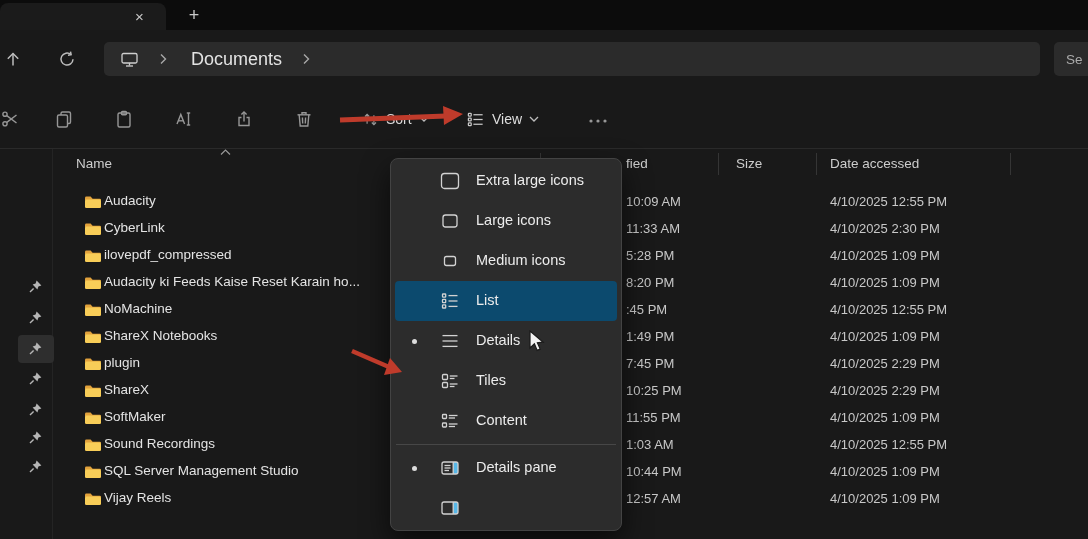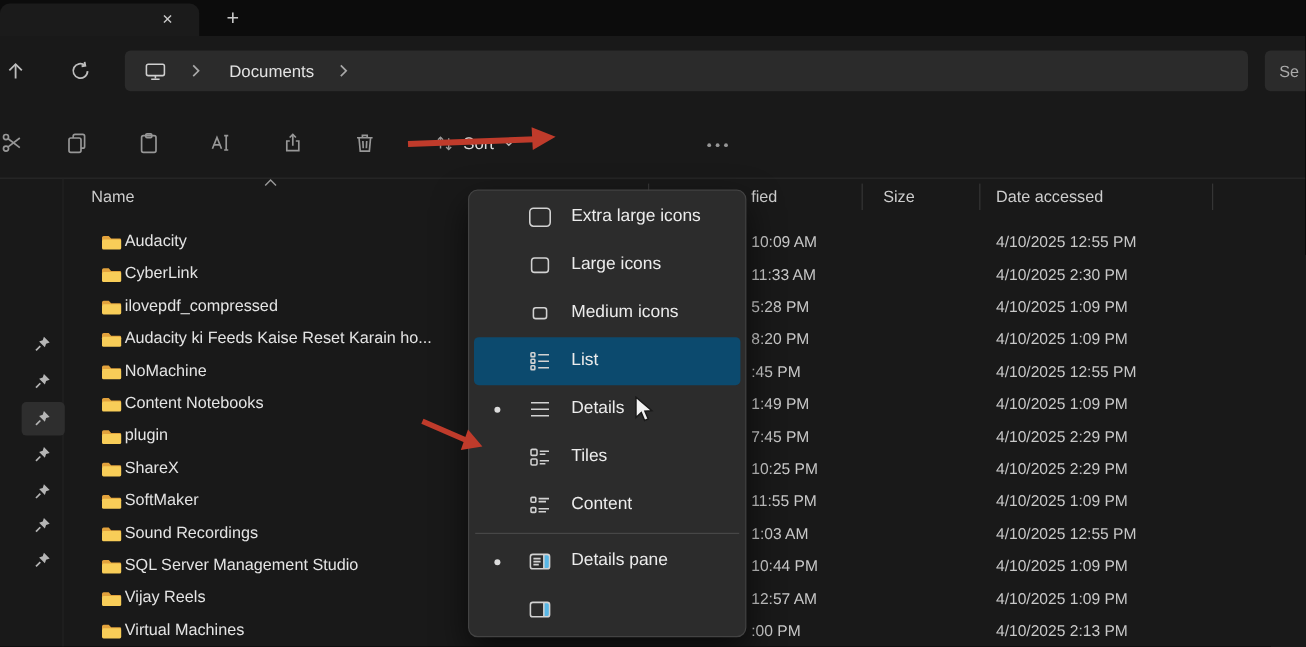--- a/index.html
+++ b/index.html
@@ -10,21 +10,21 @@
   .tabbar{position:absolute;left:0;top:0;right:0;height:30px;background:#0c0c0c;}
   .tab{position:absolute;left:0;top:3px;width:166px;height:27px;background:#1b1b1b;border-radius:8px 8px 0 0;}
   .tab-close{position:absolute;right:17px;top:4px;width:19px;height:19px;display:flex;align-items:center;justify-content:center;
              color:#c9c9c9;font-size:15px;border-radius:4px;}
   .newtab{position:absolute;left:181px;top:3px;width:26px;height:25px;display:flex;align-items:center;justify-content:center;
           color:#c9c9c9;font-size:18px;border-radius:4px;}
   
   .navbtn{position:absolute;top:44px;width:30px;height:30px;display:flex;align-items:center;justify-content:center;color:#bdbdbd;}
   .addressbar{position:absolute;left:104px;top:42px;width:936px;height:34px;background:#2b2b2b;border-radius:5px;
               display:flex;align-items:center;padding-left:16px;color:#d9d9d9;box-sizing:border-box;}
-  .crumb-text{margin-left:24px;font-size:14px;color:#e3e3e3;}
+  .crumb-text{margin-left:24px;font-size:18px;color:#e3e3e3;}
   .crumb-sep{margin-left:20px;}
   .searchbox{position:absolute;left:1054px;top:42px;width:70px;height:34px;background:#2b2b2b;border-radius:5px;
              display:flex;align-items:center;padding-left:12px;color:#ababab;font-size:13.5px;box-sizing:border-box;}
   
   .tbtn{position:absolute;top:99px;width:40px;height:40px;display:flex;align-items:center;justify-content:center;color:#979797;}
   .dropbtn{position:absolute;top:102px;height:34px;display:flex;align-items:center;color:#dedede;font-size:14px;gap:7px;}
   .hdiv{position:absolute;left:0;right:0;top:148px;height:1px;background:#2a2a2a;}
   .vrail{position:absolute;left:52px;top:149px;bottom:0;width:1px;background:#242424;}
   
   .hdr{position:absolute;top:156px;font-size:13.5px;color:#cdcdcd;white-space:nowrap;}
@@ -176,20 +176,38 @@
         </svg>
     </span>
     <span>Sort</span>
     <span style="color:#bdbdbd;">
       <svg width="10" height="6" viewBox="0 0 10 6" fill="none" stroke="currentColor" stroke-width="1.3">
           <path d="M1 1 L5 5 L9 1"></path>
         </svg>
     </span>
   </div>
 
+  <div class="dropbtn" style="left:466px;">
+    <span style="color:#c9c9c9;">
+      <svg width="19" height="19" viewBox="0 0 20 20" fill="none" stroke="currentColor" stroke-width="1.3">
+          <rect x="2.5" y="3.5" width="3" height="3" rx=".6"></rect>
+          <line x1="7.8" y1="5" x2="17.5" y2="5"></line>
+          <rect x="2.5" y="8.5" width="3" height="3" rx=".6"></rect>
+          <line x1="7.8" y1="10" x2="17.5" y2="10"></line>
+          <rect x="2.5" y="13.5" width="3" height="3" rx=".6"></rect>
+          <line x1="7.8" y1="15" x2="17.5" y2="15"></line>
+        </svg>
+    </span>
+    <span>View</span>
+    <span style="color:#bdbdbd;">
+      <svg width="10" height="6" viewBox="0 0 10 6" fill="none" stroke="currentColor" stroke-width="1.3">
+          <path d="M1 1 L5 5 L9 1"></path>
+        </svg>
+    </span>
+  </div>
 
   <div class="tbtn" style="left:578px;top:101px;">
     <span>
       <svg width="18" height="4" viewBox="0 0 18 4" fill="currentColor">
           <circle cx="2" cy="2" r="1.6"></circle>
           <circle cx="9" cy="2" r="1.6"></circle>
           <circle cx="16" cy="2" r="1.6"></circle>
         </svg>
     </span>
   </div>
@@ -272,21 +290,21 @@
     <span class="f-acc">4/10/2025 12:55 PM</span>
   </div>
 
   <div class="row" style="top: 323px;">
     <span class="f-icon">
       <svg width="18" height="15" viewBox="0 0 18 15">
             <path d="M1 4 Q1 2.6 2.4 2.6 H6.6 L8.6 4.8 H15.8 Q17 4.8 17 6 V6.6 H1 Z" fill="#e2a23c"></path>
             <rect x="1" y="5.6" width="16" height="8.4" rx="1.3" fill="#f8cd58"></rect>
           </svg>
     </span>
-    <span class="f-name">Content Notebooks</span>
+    <span class="f-name">ShareX Notebooks</span>
     <span class="f-mod">1:49 PM</span>
     <span class="f-acc">4/10/2025 1:09 PM</span>
   </div>
 
   <div class="row" style="top: 350px;">
     <span class="f-icon">
       <svg width="18" height="15" viewBox="0 0 18 15">
             <path d="M1 4 Q1 2.6 2.4 2.6 H6.6 L8.6 4.8 H15.8 Q17 4.8 17 6 V6.6 H1 Z" fill="#e2a23c"></path>
             <rect x="1" y="5.6" width="16" height="8.4" rx="1.3" fill="#f8cd58"></rect>
           </svg>
@@ -349,31 +367,20 @@
       <svg width="18" height="15" viewBox="0 0 18 15">
             <path d="M1 4 Q1 2.6 2.4 2.6 H6.6 L8.6 4.8 H15.8 Q17 4.8 17 6 V6.6 H1 Z" fill="#e2a23c"></path>
             <rect x="1" y="5.6" width="16" height="8.4" rx="1.3" fill="#f8cd58"></rect>
           </svg>
     </span>
     <span class="f-name">Vijay Reels</span>
     <span class="f-mod">12:57 AM</span>
     <span class="f-acc">4/10/2025 1:09 PM</span>
   </div>
 
-  <div class="row" style="top: 512px;">
-    <span class="f-icon">
-      <svg width="18" height="15" viewBox="0 0 18 15">
-            <path d="M1 4 Q1 2.6 2.4 2.6 H6.6 L8.6 4.8 H15.8 Q17 4.8 17 6 V6.6 H1 Z" fill="#e2a23c"></path>
-            <rect x="1" y="5.6" width="16" height="8.4" rx="1.3" fill="#f8cd58"></rect>
-          </svg>
-    </span>
-    <span class="f-name">Virtual Machines</span>
-    <span class="f-mod">:00 PM</span>
-    <span class="f-acc">4/10/2025 2:13 PM</span>
-  </div>
 </div>
 
   <div class="rail">
       <span class="pin" style="top: 130px;">
         <svg width="15" height="15" viewBox="0 0 15 15">
           <path d="M8.6 1.6 L13.4 6.4 L10.4 7.4 L9.4 10.4 L4.6 5.6 L7.6 4.6 Z" fill="currentColor"></path>
           <line x1="5.6" y1="9.4" x2="2" y2="13" stroke="currentColor" stroke-width="1.4"></line>
         </svg>
       </span>
       <span class="pin" style="top: 161px;">

